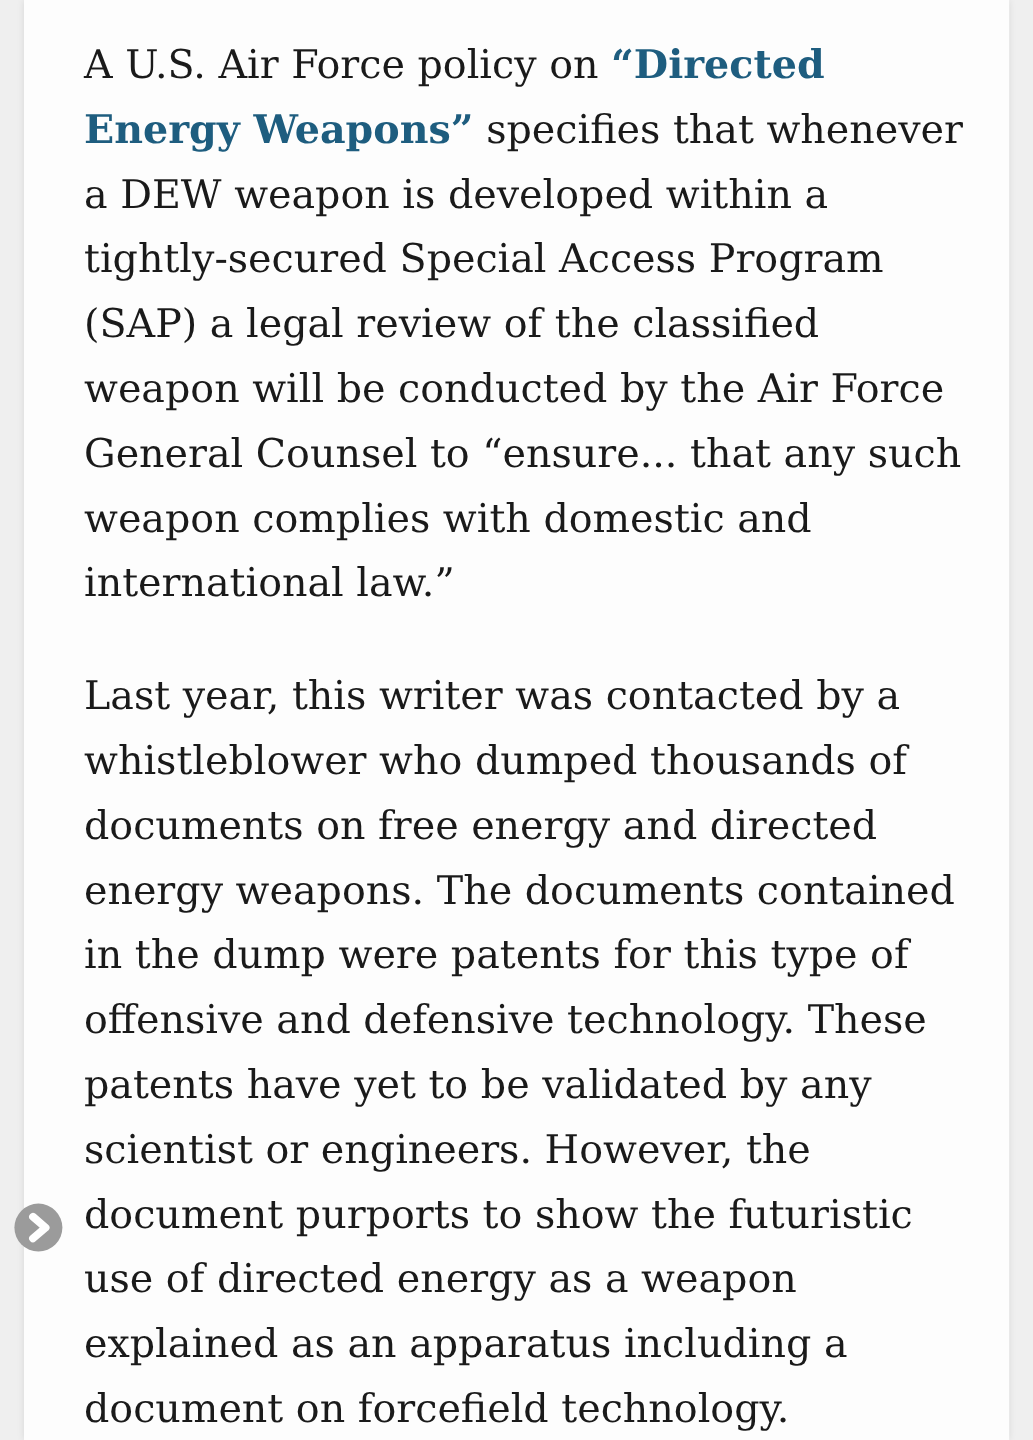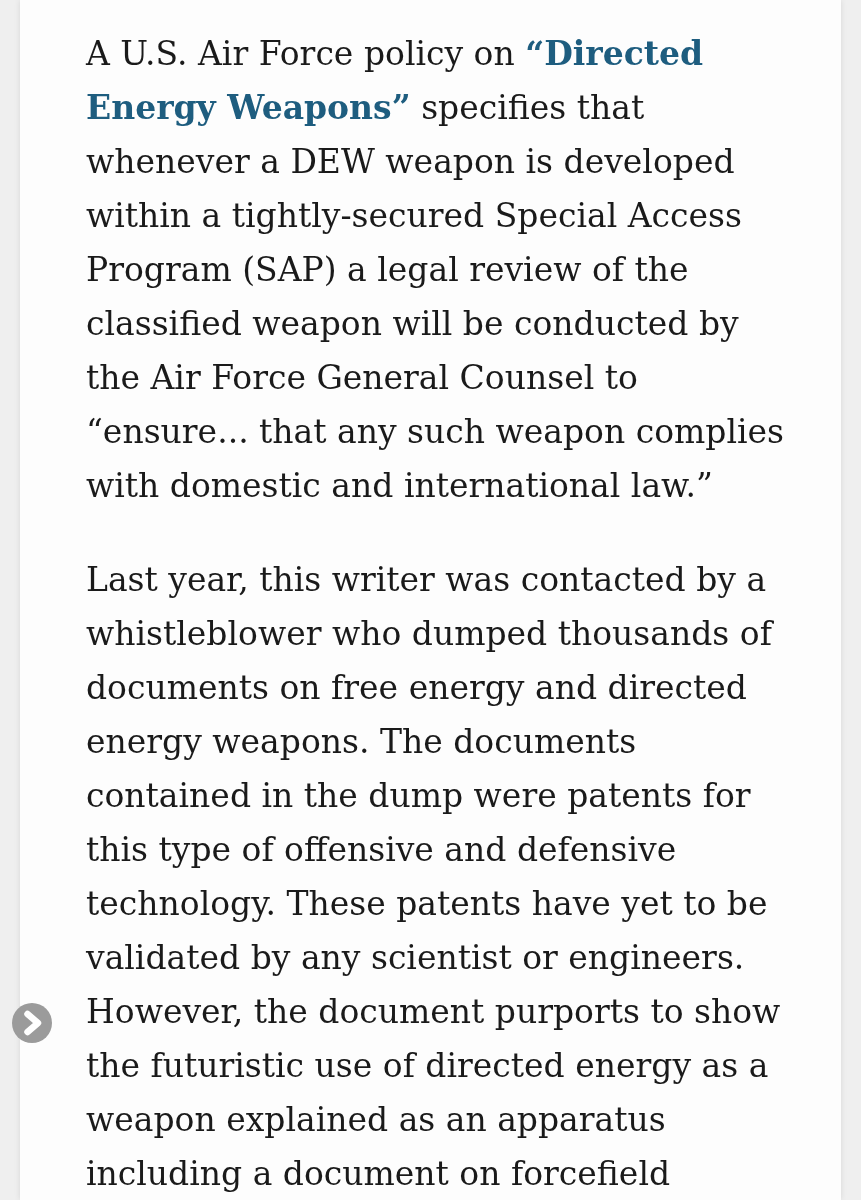--- a/index.html
+++ b/index.html
@@ -16,21 +16,21 @@
   }
   .content-card {
     position: absolute;
     left: 20px;
     top: 0;
     width: 821px;
     height: 1200px;
     background: #fdfdfd;
     box-shadow: 0 0 6px rgba(0,0,0,0.10);
     box-sizing: border-box;
-    padding: 27px 38px 0 66px;
+    padding: 27px 38px 0 50px;
   }
   .article-paragraph {
     margin: 0 0 40px 0;
     font-size: 33px;
     line-height: 54px;
     color: #1a1a1a;
     text-align: left;
   }
   .inline-link {
     color: #1e5d7f;

